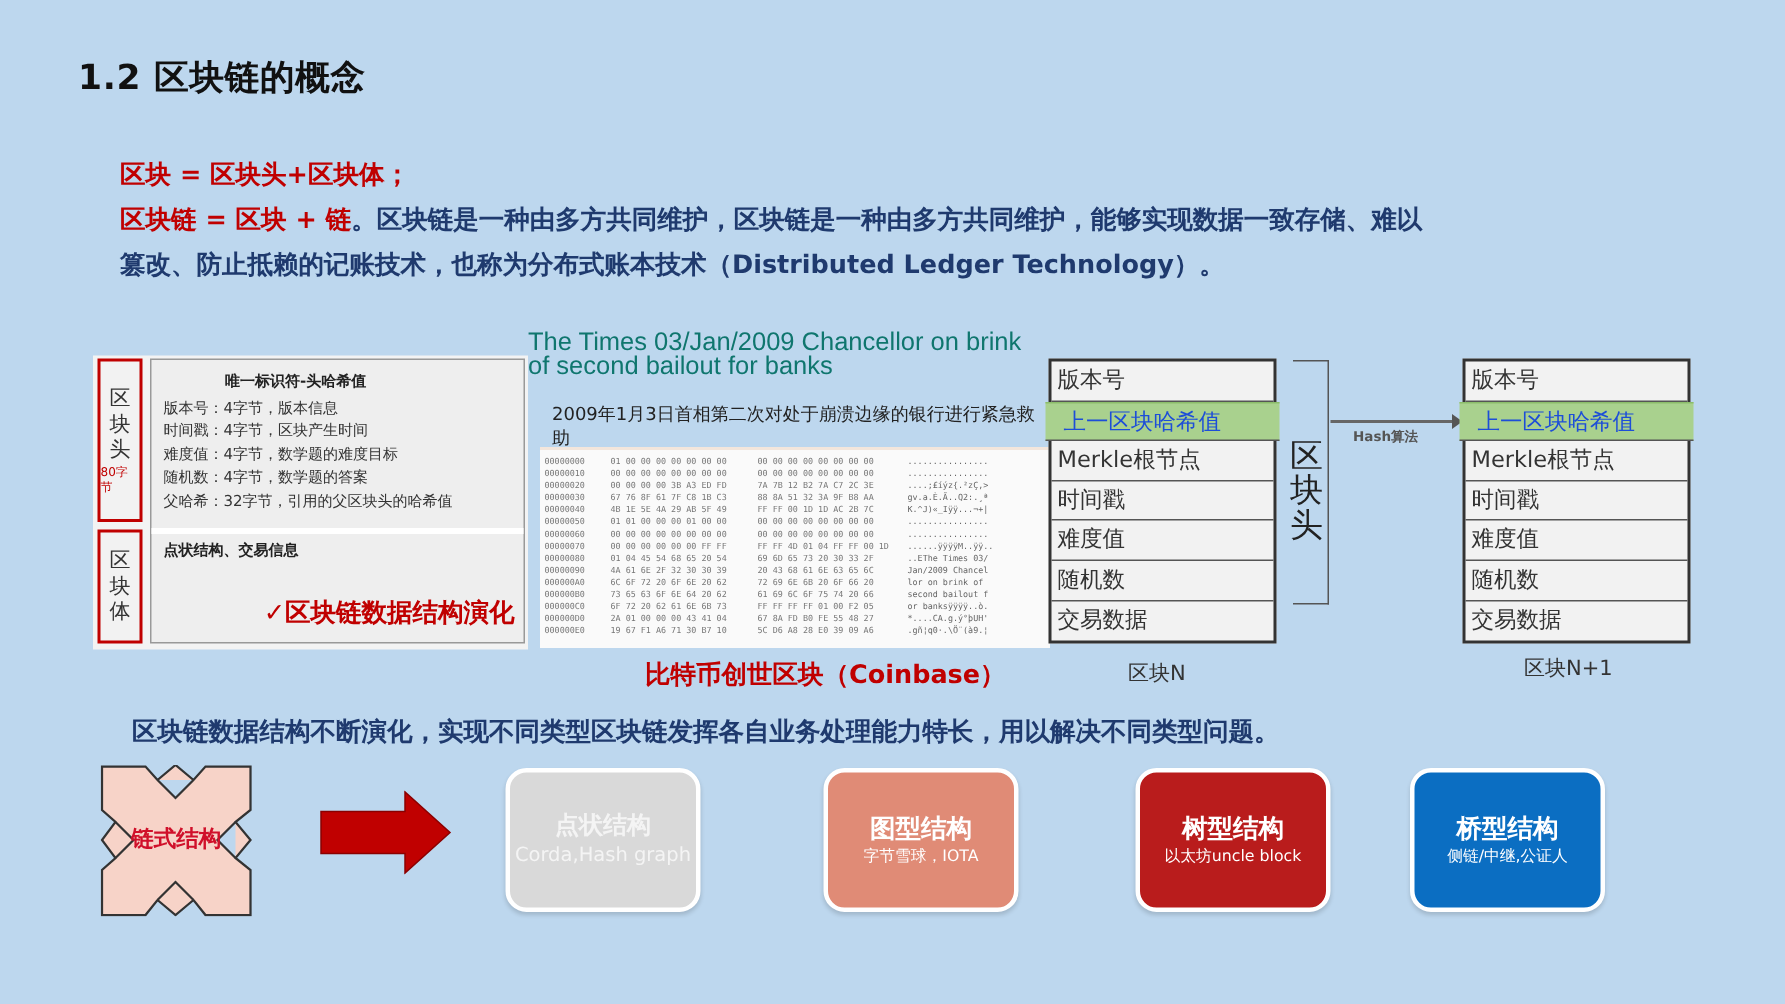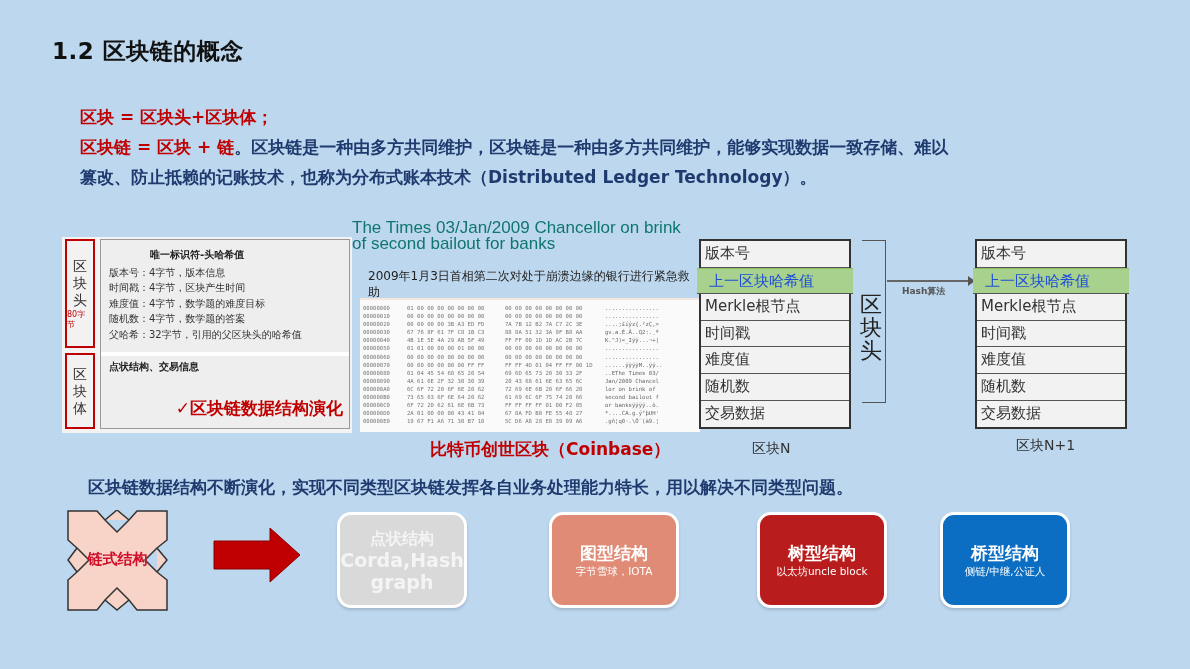--- a/index.html
+++ b/index.html
@@ -61,21 +61,21 @@
   
   .chain-shape { left: 67px; top: 510px; width: 101px; height: 101px; }
   .chain-label { left: 67px; top: 550px; width: 101px; text-align: center; font-size: 15px; font-weight: bold; color: #d0102a; }
   .big-arrow { left: 212px; top: 527px; width: 90px; height: 56px; }
 
   .struct-card { position: absolute; top: 512px; width: 130px; height: 96px; border: 3px solid #fff; border-radius: 14px; display: flex; flex-direction: column; align-items: center; justify-content: center; color: #fff; text-align: center; box-shadow: 0 2px 3px rgba(0,0,0,0.15); }
   .struct-title { font-size: 17px; font-weight: bold; line-height: 21px; }
   .struct-sub { font-size: 10.5px; line-height: 14px; }
   .card-dot { left: 337px; background: #d9d9d9; color: #f4f4f4; }
   .card-dot .struct-title { font-size: 16px; }
-  .card-dot .struct-sub { font-size: 19px; font-weight: bold; line-height: 22px; }
+  .card-dot .struct-sub { font-size: 13px; font-weight: normal; line-height: 22px; }
   .card-graph { left: 549px; background: #e08b76; }
   .card-tree { left: 757px; background: #b91c1c; }
   .card-bridge { left: 940px; background: #0b6ec2; }
 </style>
 </head>
 <body>
 
 <div class="abs page-title">1.2 区块链的概念</div>
 
 <div class="abs def-block">

